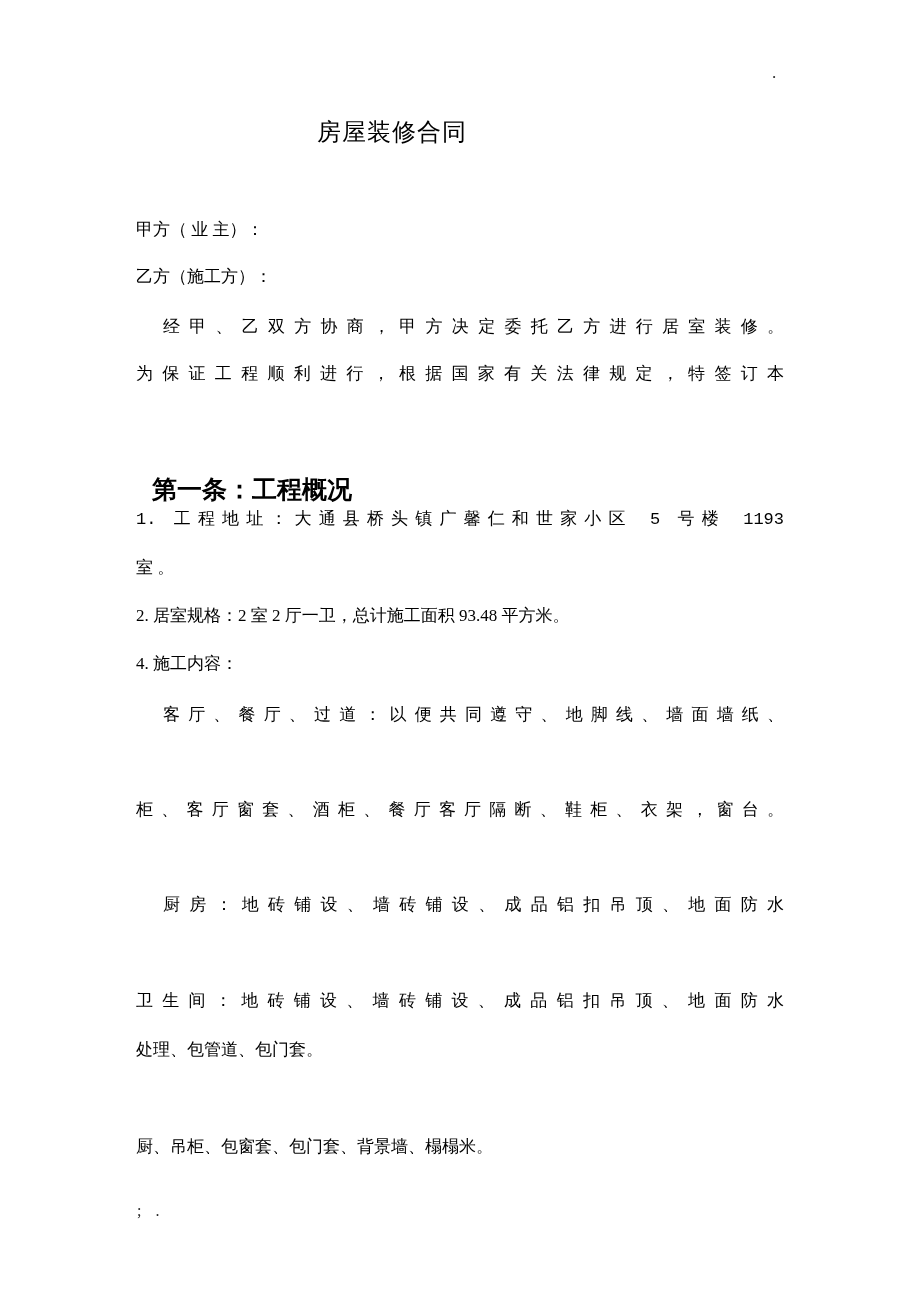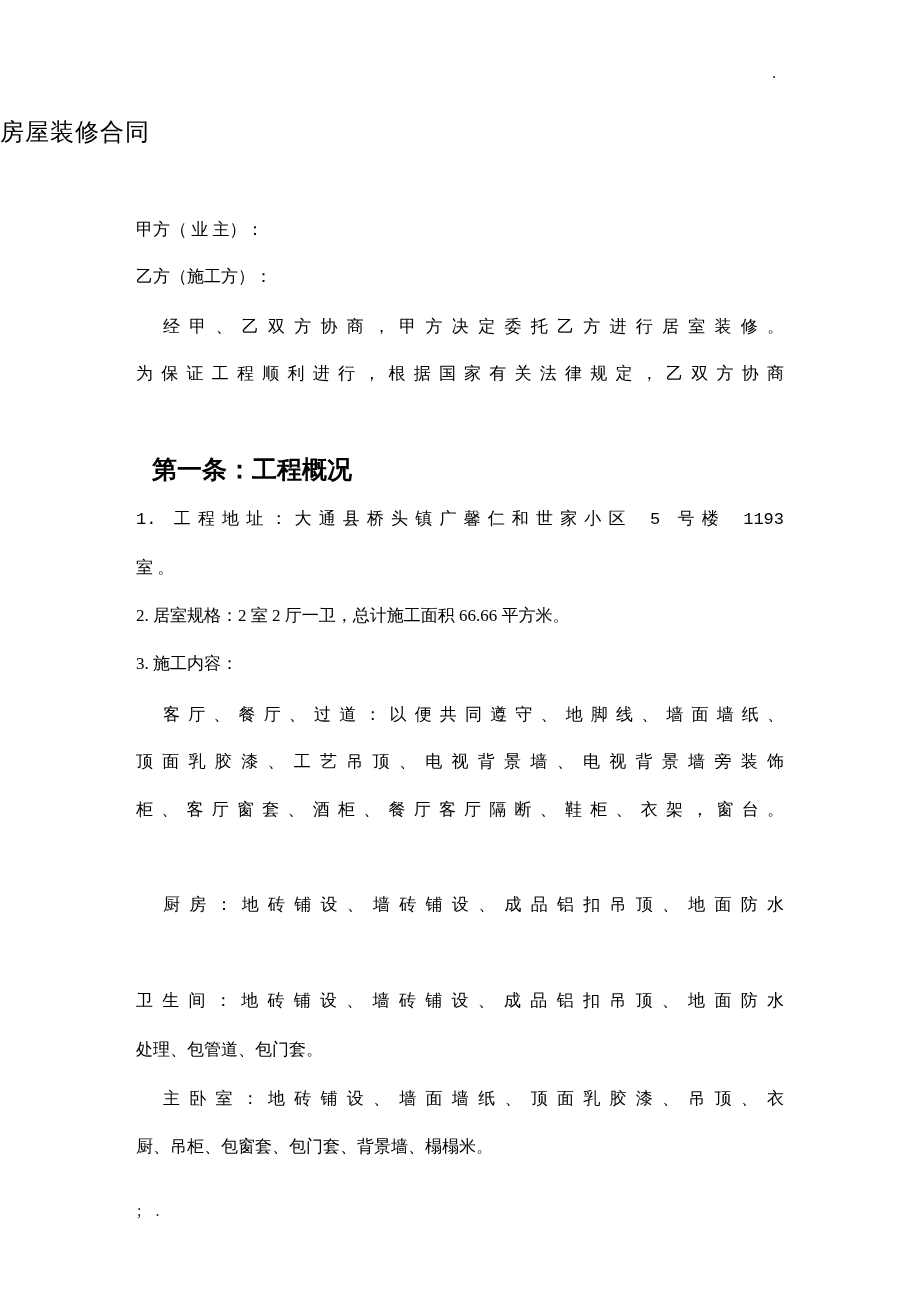--- a/index.html
+++ b/index.html
@@ -18,21 +18,21 @@
     position: relative;
     width: 920px;
     height: 1302px;
     background: #ffffff;
   }
   .doc-title {
     position: absolute;
     top: 116px;
     left: 0;
     width: 784px;
-    text-align: left;
+    text-align: center;
     font-size: 24px;
     font-weight: 400;
     letter-spacing: 1px;
     line-height: 32px;
     margin: 0;
   }
   .line {
     position: absolute;
     left: 136px;
     width: 648px;
@@ -79,38 +79,36 @@
 <div class="page">
 
   <span class="stray stray-tr">.</span>
 
   <h1 class="doc-title">房屋装修合同</h1>
 
   <div class="line" style="top:214px">甲方（ 业 主）：</div>
   <div class="line" style="top:261px">乙方（施工方）：</div>
 
   <div class="line just ind" style="top:312px">经甲、乙双方协商，甲方决定委托乙方进行居室装修。</div>
-  <div class="line just" style="top:359px">为保证工程顺利进行，根据国家有关法律规定，乙双方协商</div>
+  <div class="line just" style="top:359px">为保证工程顺利进行，根据国家有关法律规定，特签订本</div>
 
-  <div class="line heading" style="top:454px">第一条：工程概况</div>
+  <div class="line heading" style="top:474px">第一条：工程概况</div>
 
   <div class="line just" style="top:504px">1. 工程地址：大通县桥头镇广馨仁和世家小区 5 号楼 1193</div>
   <div class="line" style="top:552px">室 。</div>
 
-  <div class="line" style="top:600px">2. 居室规格：2 室 2 厅一卫，总计施工面积 66.66 平方米。</div>
+  <div class="line" style="top:600px">2. 居室规格：2 室 2 厅一卫，总计施工面积 93.48 平方米。</div>
 
-  <div class="line" style="top:648px">3. 施工内容：</div>
+  <div class="line" style="top:648px">4. 施工内容：</div>
 
   <div class="line just ind" style="top:700px">客厅、餐厅、过道：以便共同遵守、地脚线、墙面墙纸、</div>
-  <div class="line just" style="top:747px">顶面乳胶漆、工艺吊顶、电视背景墙、电视背景墙旁装饰</div>
   <div class="line just" style="top:795px">柜、客厅窗套、酒柜、餐厅客厅隔断、鞋柜、衣架，窗台。</div>
 
   <div class="line just ind" style="top:890px">厨房：地砖铺设、墙砖铺设、成品铝扣吊顶、地面防水</div>
 
   <div class="line" style="top:1034px">处理、包管道、包门套。</div>
   <div class="line just" style="top:986px">卫生间：地砖铺设、墙砖铺设、成品铝扣吊顶、地面防水</div>
 
-  <div class="line just ind" style="top:1084px">主卧室：地砖铺设、墙面墙纸、顶面乳胶漆、吊顶、衣</div>
   <div class="line" style="top:1131px">厨、吊柜、包窗套、包门套、背景墙、榻榻米。</div>
 
   <span class="stray stray-bl">; .</span>
 
 </div>
 
 </body></html>

